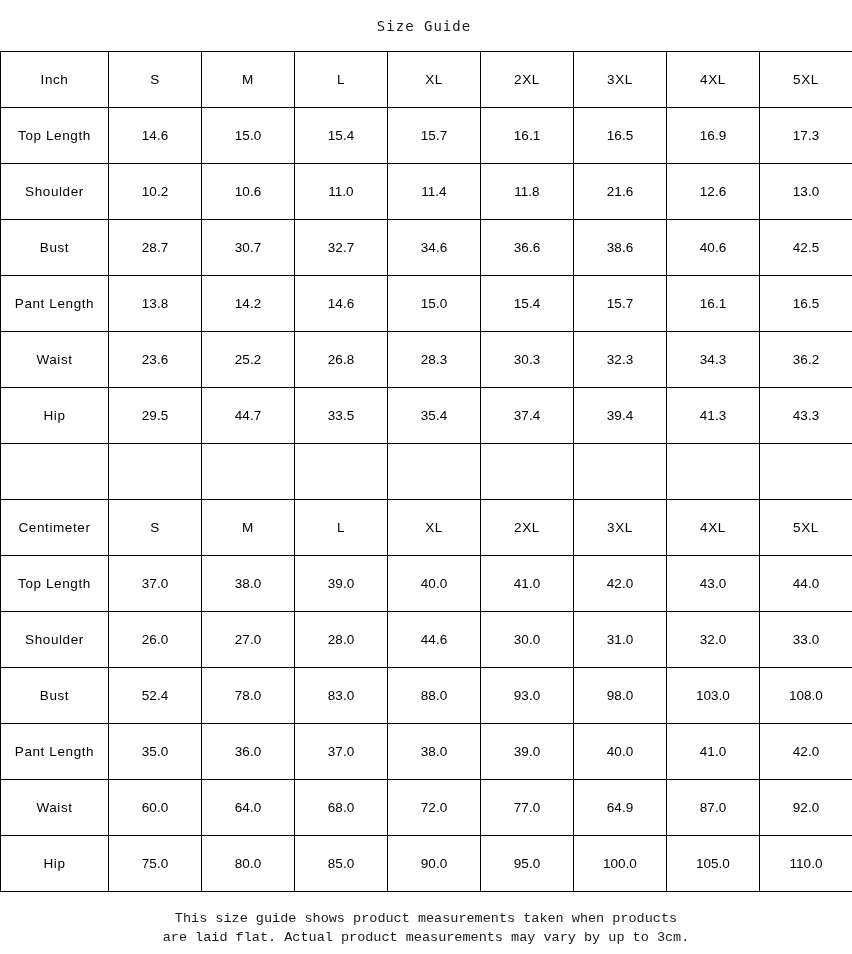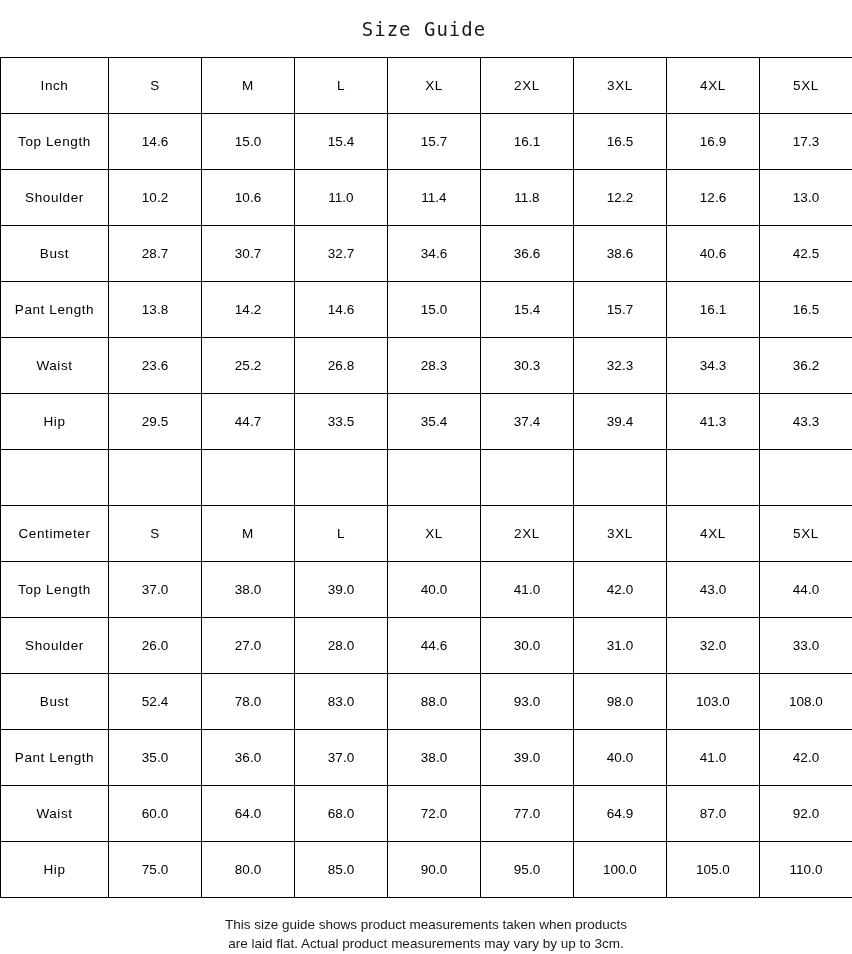--- a/index.html
+++ b/index.html
@@ -18,21 +18,21 @@
     width: 852px;
     height: 954px;
     position: relative;
     box-sizing: border-box;
     display: flex;
     flex-direction: column;
   }
   .title {
     text-align: center;
     font-family: "DejaVu Sans Mono", monospace;
-    font-size: 19px;
+    font-size: 14px;
     letter-spacing: 1px;
     color: #1a1a1a;
     padding: 18px 4px 16px 0;
     line-height: 1.2;
   }
   table.size-table {
     border-collapse: collapse;
     width: 852px;
     table-layout: fixed;
   }
@@ -61,21 +61,21 @@
   }
   td.value-cell {
     font-weight: normal;
     font-size: 13.5px;
   }
   tr.spacer-row td {
     height: 56px;
   }
   .footer-note {
     text-align: center;
-    font-family: Liberation Sans, sans-serif;
+    font-family: Liberation Mono, monospace;
     font-size: 13.5px;
     color: #1a1a1a;
     line-height: 1.45;
     padding-top: 17px;
   }
   .footer-note div { white-space: nowrap; }
 </style>
 </head>
 <body>
 
@@ -121,21 +121,21 @@
         <td class="value-cell">17.3</td>
       </tr>
 
       <tr>
         <td class="label-cell">Shoulder</td>
         <td class="value-cell">10.2</td>
         <td class="value-cell">10.6</td>
         <td class="value-cell">11.0</td>
         <td class="value-cell">11.4</td>
         <td class="value-cell">11.8</td>
-        <td class="value-cell">12.2</td>
+        <td class="value-cell">21.6</td>
         <td class="value-cell">12.6</td>
         <td class="value-cell">13.0</td>
       </tr>
 
       <tr>
         <td class="label-cell">Bust</td>
         <td class="value-cell">28.7</td>
         <td class="value-cell">30.7</td>
         <td class="value-cell">32.7</td>
         <td class="value-cell">34.6</td>

